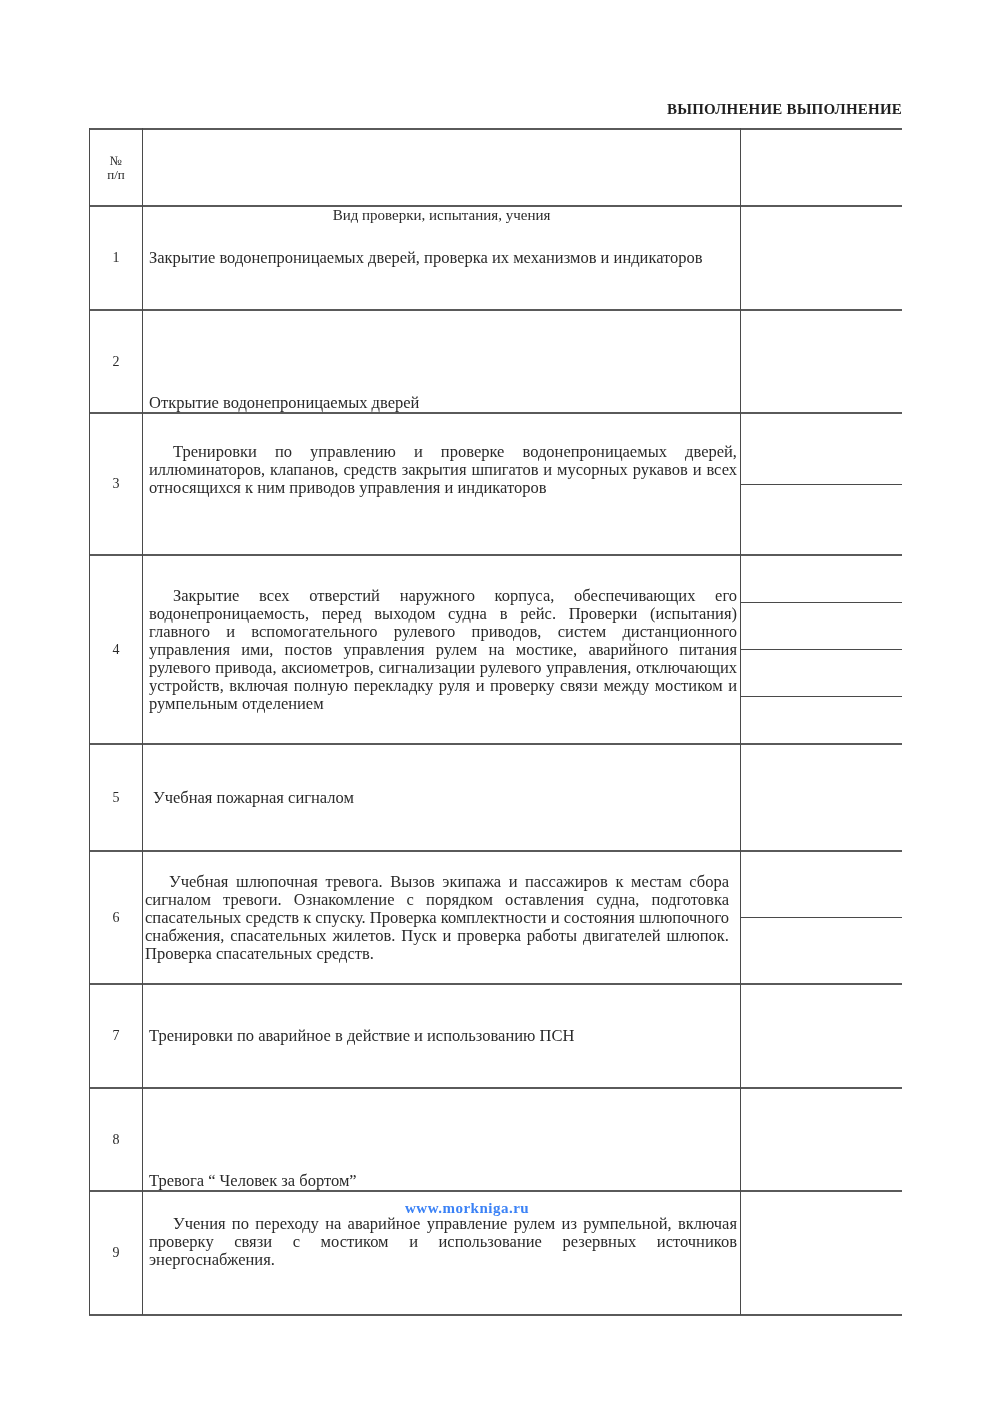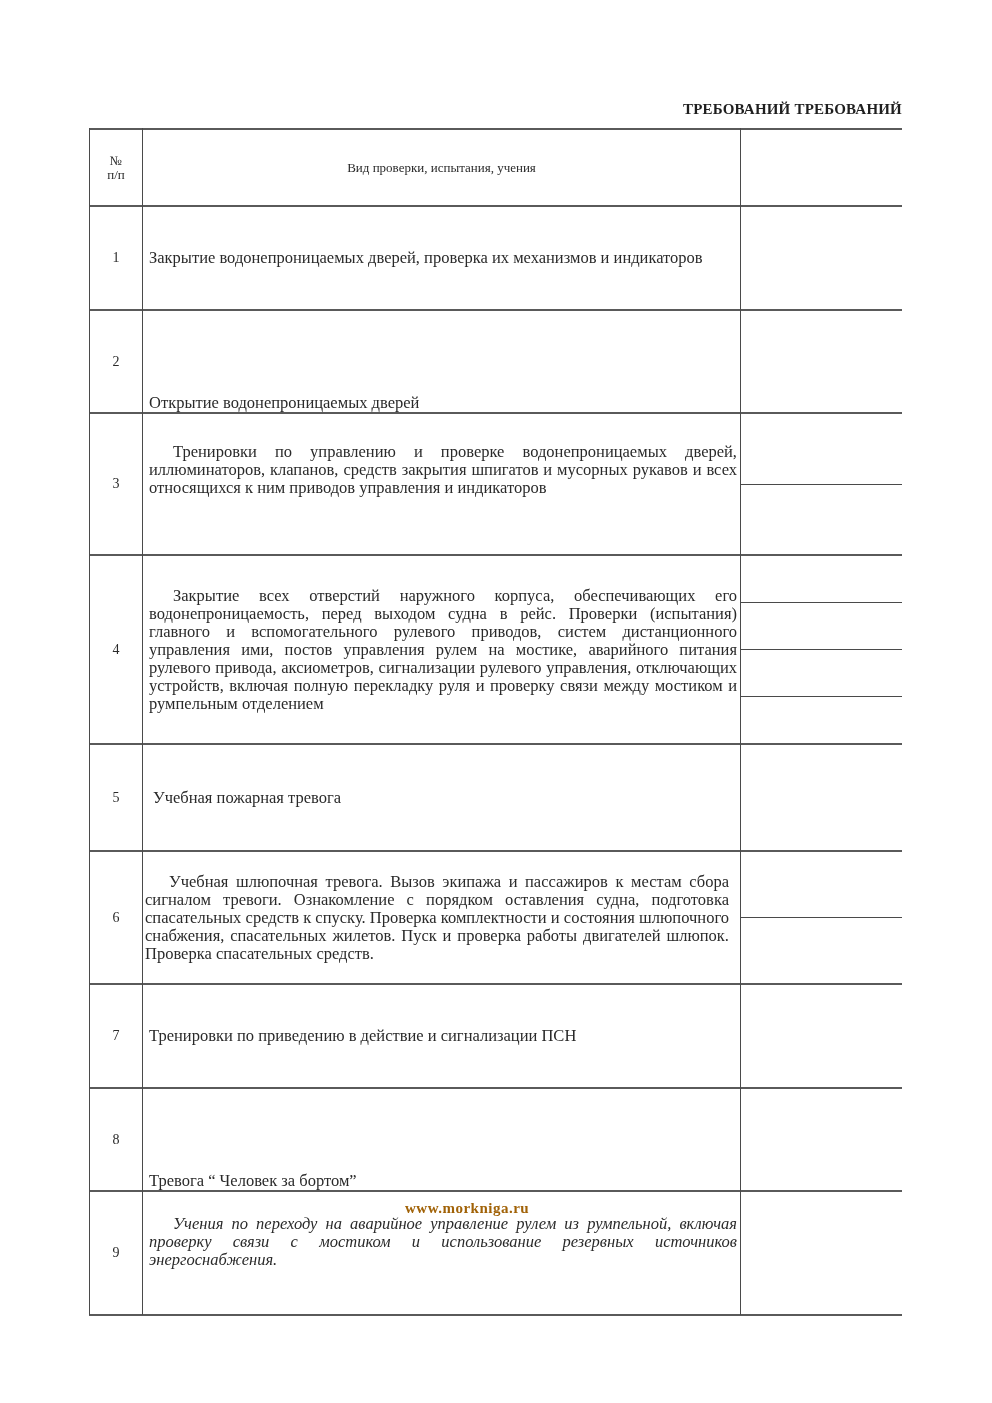--- a/index.html
+++ b/index.html
@@ -14,30 +14,30 @@
   }
   .hline { position: absolute; height: 2px; background: #5a5a5a; }
   .hline.thin { height: 1px; background: #4a4a4a; }
   .vline { position: absolute; width: 1px; background: #4a4a4a; }
   .cell { position: absolute; display: flex; align-items: center; }
   .num { justify-content: center; text-align: center; font-size: 14px; }
   .desc { font-size: 16.5px; line-height: 18px; padding-left: 6px; box-sizing: border-box; }
   .desc .txt { width: 100%; }
   .justify { text-align: justify; text-indent: 24px; }
   .head-num { justify-content: center; text-align: center; font-size: 13px; line-height: 14px; }
-  .head-desc { justify-content: center; text-align: center; font-size: 13px; }
+  .head-desc { justify-content: center; text-align: center; font-size: 15px; margin-top: 48px; }
   .watermark {
     position: absolute; left: 405px; top: 1200px; font-weight: bold; font-size: 15px;
-    color: #a16207; letter-spacing: 0.5px;
+    color: #3b82f6; letter-spacing: 0.5px;
   }
 </style>
 </head>
 <body>
 
-<div class="header-title">ТРЕБОВАНИЙ ТРЕБОВАНИЙ</div>
+<div class="header-title">ВЫПОЛНЕНИЕ ВЫПОЛНЕНИЕ</div>
 
 <div>
 
   <div class="hline" style="left:89px; top:128px; width:813px;"></div>
   <div class="hline" style="left:89px; top:205px; width:813px;"></div>
   <div class="hline" style="left:89px; top:309px; width:813px;"></div>
   <div class="hline" style="left:89px; top:412px; width:813px;"></div>
   <div class="hline" style="left:89px; top:554px; width:813px;"></div>
   <div class="hline" style="left:89px; top:743px; width:813px;"></div>
   <div class="hline" style="left:89px; top:850px; width:813px;"></div>
@@ -75,37 +75,37 @@
       <div class="txt justify">Тренировки по управлению и проверке водонепроницаемых дверей, иллюминаторов, клапанов, средств закрытия шпигатов и мусорных рукавов и всех относящихся к ним приводов управления и индикаторов</div>
     </div>
 
   <div class="cell num" style="left:90px; top:556px; width:52px; height:187px;">4</div>
   <div class="cell desc" style="left:143px; top:556px; width:594px; height:187px;align-items:center;">
       <div class="txt justify">Закрытие всех отверстий наружного корпуса, обеспечивающих его водонепроницаемость, перед выходом судна в рейс. Проверки (испытания) главного и вспомогательного рулевого приводов, систем дистанционного управления ими, постов управления рулем на мостике, аварийного питания рулевого привода, аксиометров, сигнализации рулевого управления, отключающих устройств, включая полную перекладку руля и проверку связи между мостиком и румпельным отделением</div>
     </div>
 
   <div class="cell num" style="left:90px; top:745px; width:52px; height:105px;">5</div>
   <div class="cell desc" style="left:143px; top:745px; width:594px; height:105px; padding-left:10px;">
-      <div class="txt">Учебная пожарная тревога</div>
+      <div class="txt">Учебная пожарная сигналом</div>
     </div>
 
   <div class="cell num" style="left:90px; top:852px; width:52px; height:131px;">6</div>
   <div class="cell desc" style="left:135px; top:852px; width:594px; height:131px; padding-left:10px;">
       <div class="txt justify">Учебная шлюпочная тревога. Вызов экипажа и пассажиров к местам сбора сигналом тревоги. Ознакомление с порядком оставления судна, подготовка спасательных средств к спуску. Проверка комплектности и состояния шлюпочного снабжения, спасательных жилетов. Пуск и проверка работы двигателей шлюпок. Проверка спасательных средств.</div>
     </div>
 
   <div class="cell num" style="left:90px; top:985px; width:52px; height:102px;">7</div>
   <div class="cell desc" style="left:143px; top:985px; width:594px; height:102px;">
-      <div class="txt">Тренировки по приведению в действие и сигнализации ПСН</div>
+      <div class="txt">Тренировки по аварийное в действие и использованию ПСН</div>
     </div>
 
   <div class="cell num" style="left:90px; top:1089px; width:52px; height:101px;">8</div>
   <div class="cell desc" style="left:143px; top:1089px; width:594px; height:101px;align-items:flex-end;">
       <div class="txt">Тревога “ Человек за бортом”</div>
     </div>
 
   <div class="cell num" style="left:90px; top:1192px; width:52px; height:122px;">9</div>
-  <div class="cell desc" style="left:143px; top:1192px; width:594px; height:86px; padding-top:14px;font-style:italic;">
+  <div class="cell desc" style="left:143px; top:1192px; width:594px; height:86px; padding-top:14px;">
       <div class="txt justify">Учения по переходу на аварийное управление рулем из румпельной, включая проверку связи с мостиком и использование резервных источников энергоснабжения.</div>
     </div>
 </div>
 
 <div class="watermark">www.morkniga.ru</div>
 
 </body></html>

